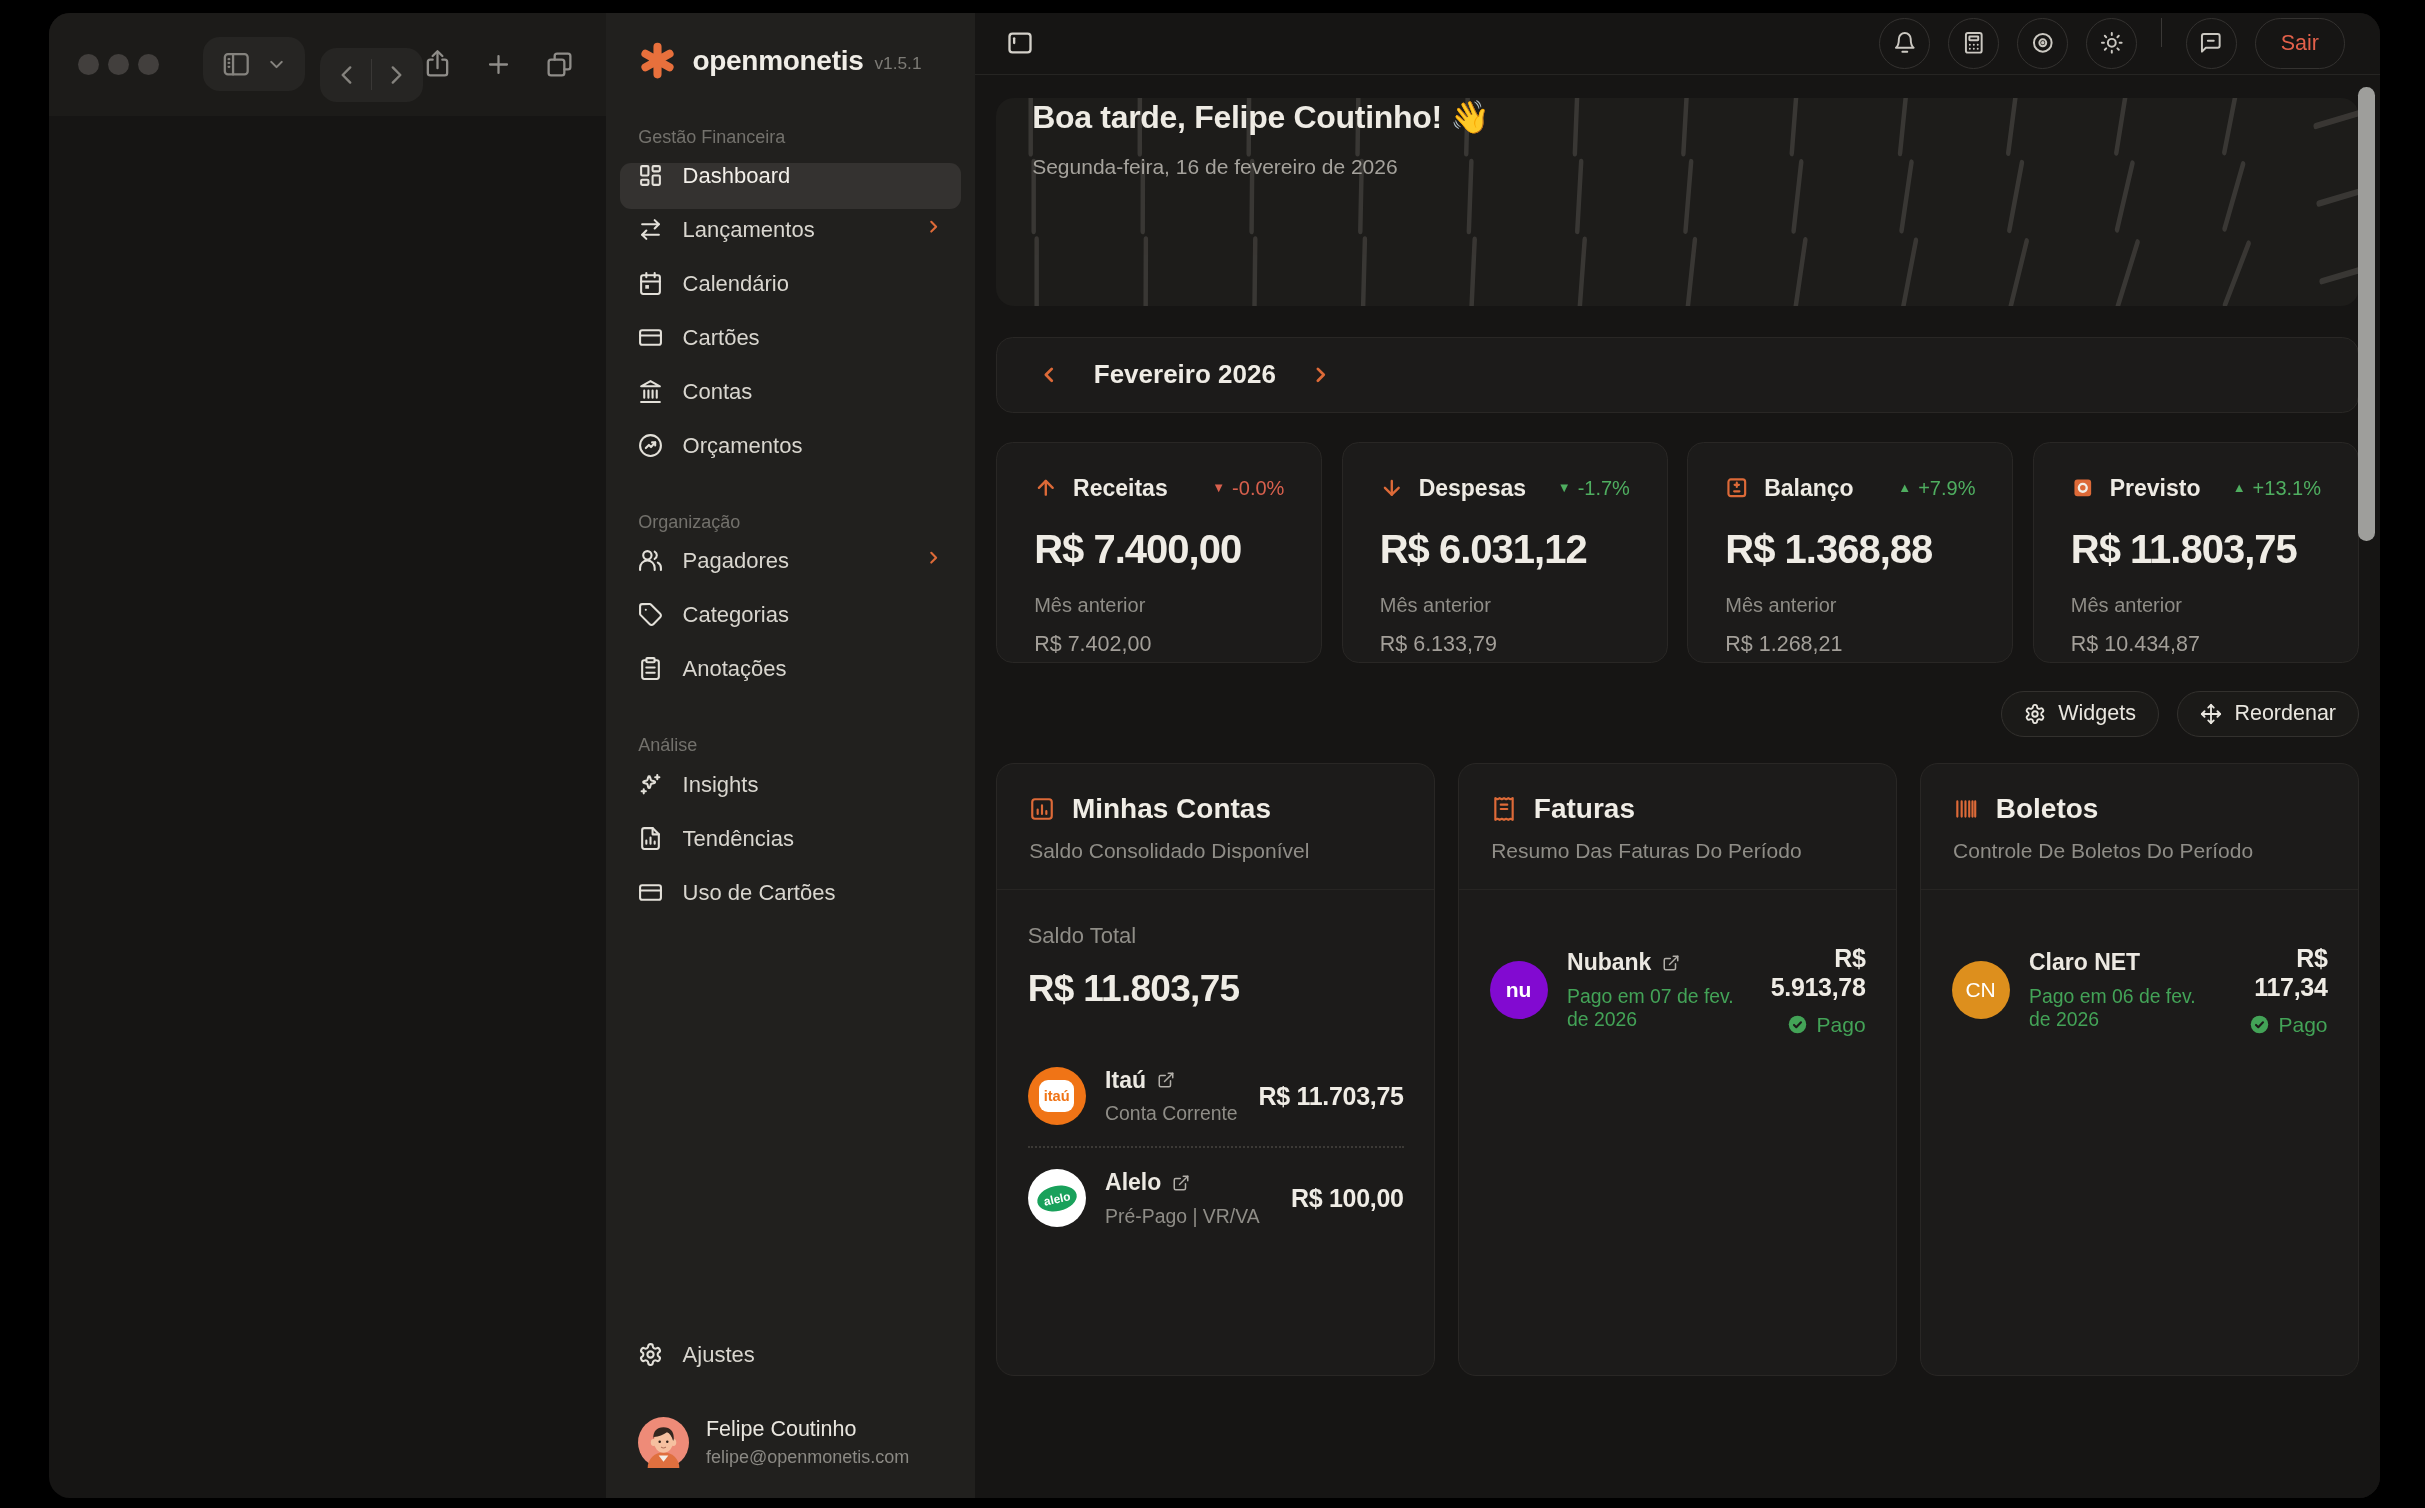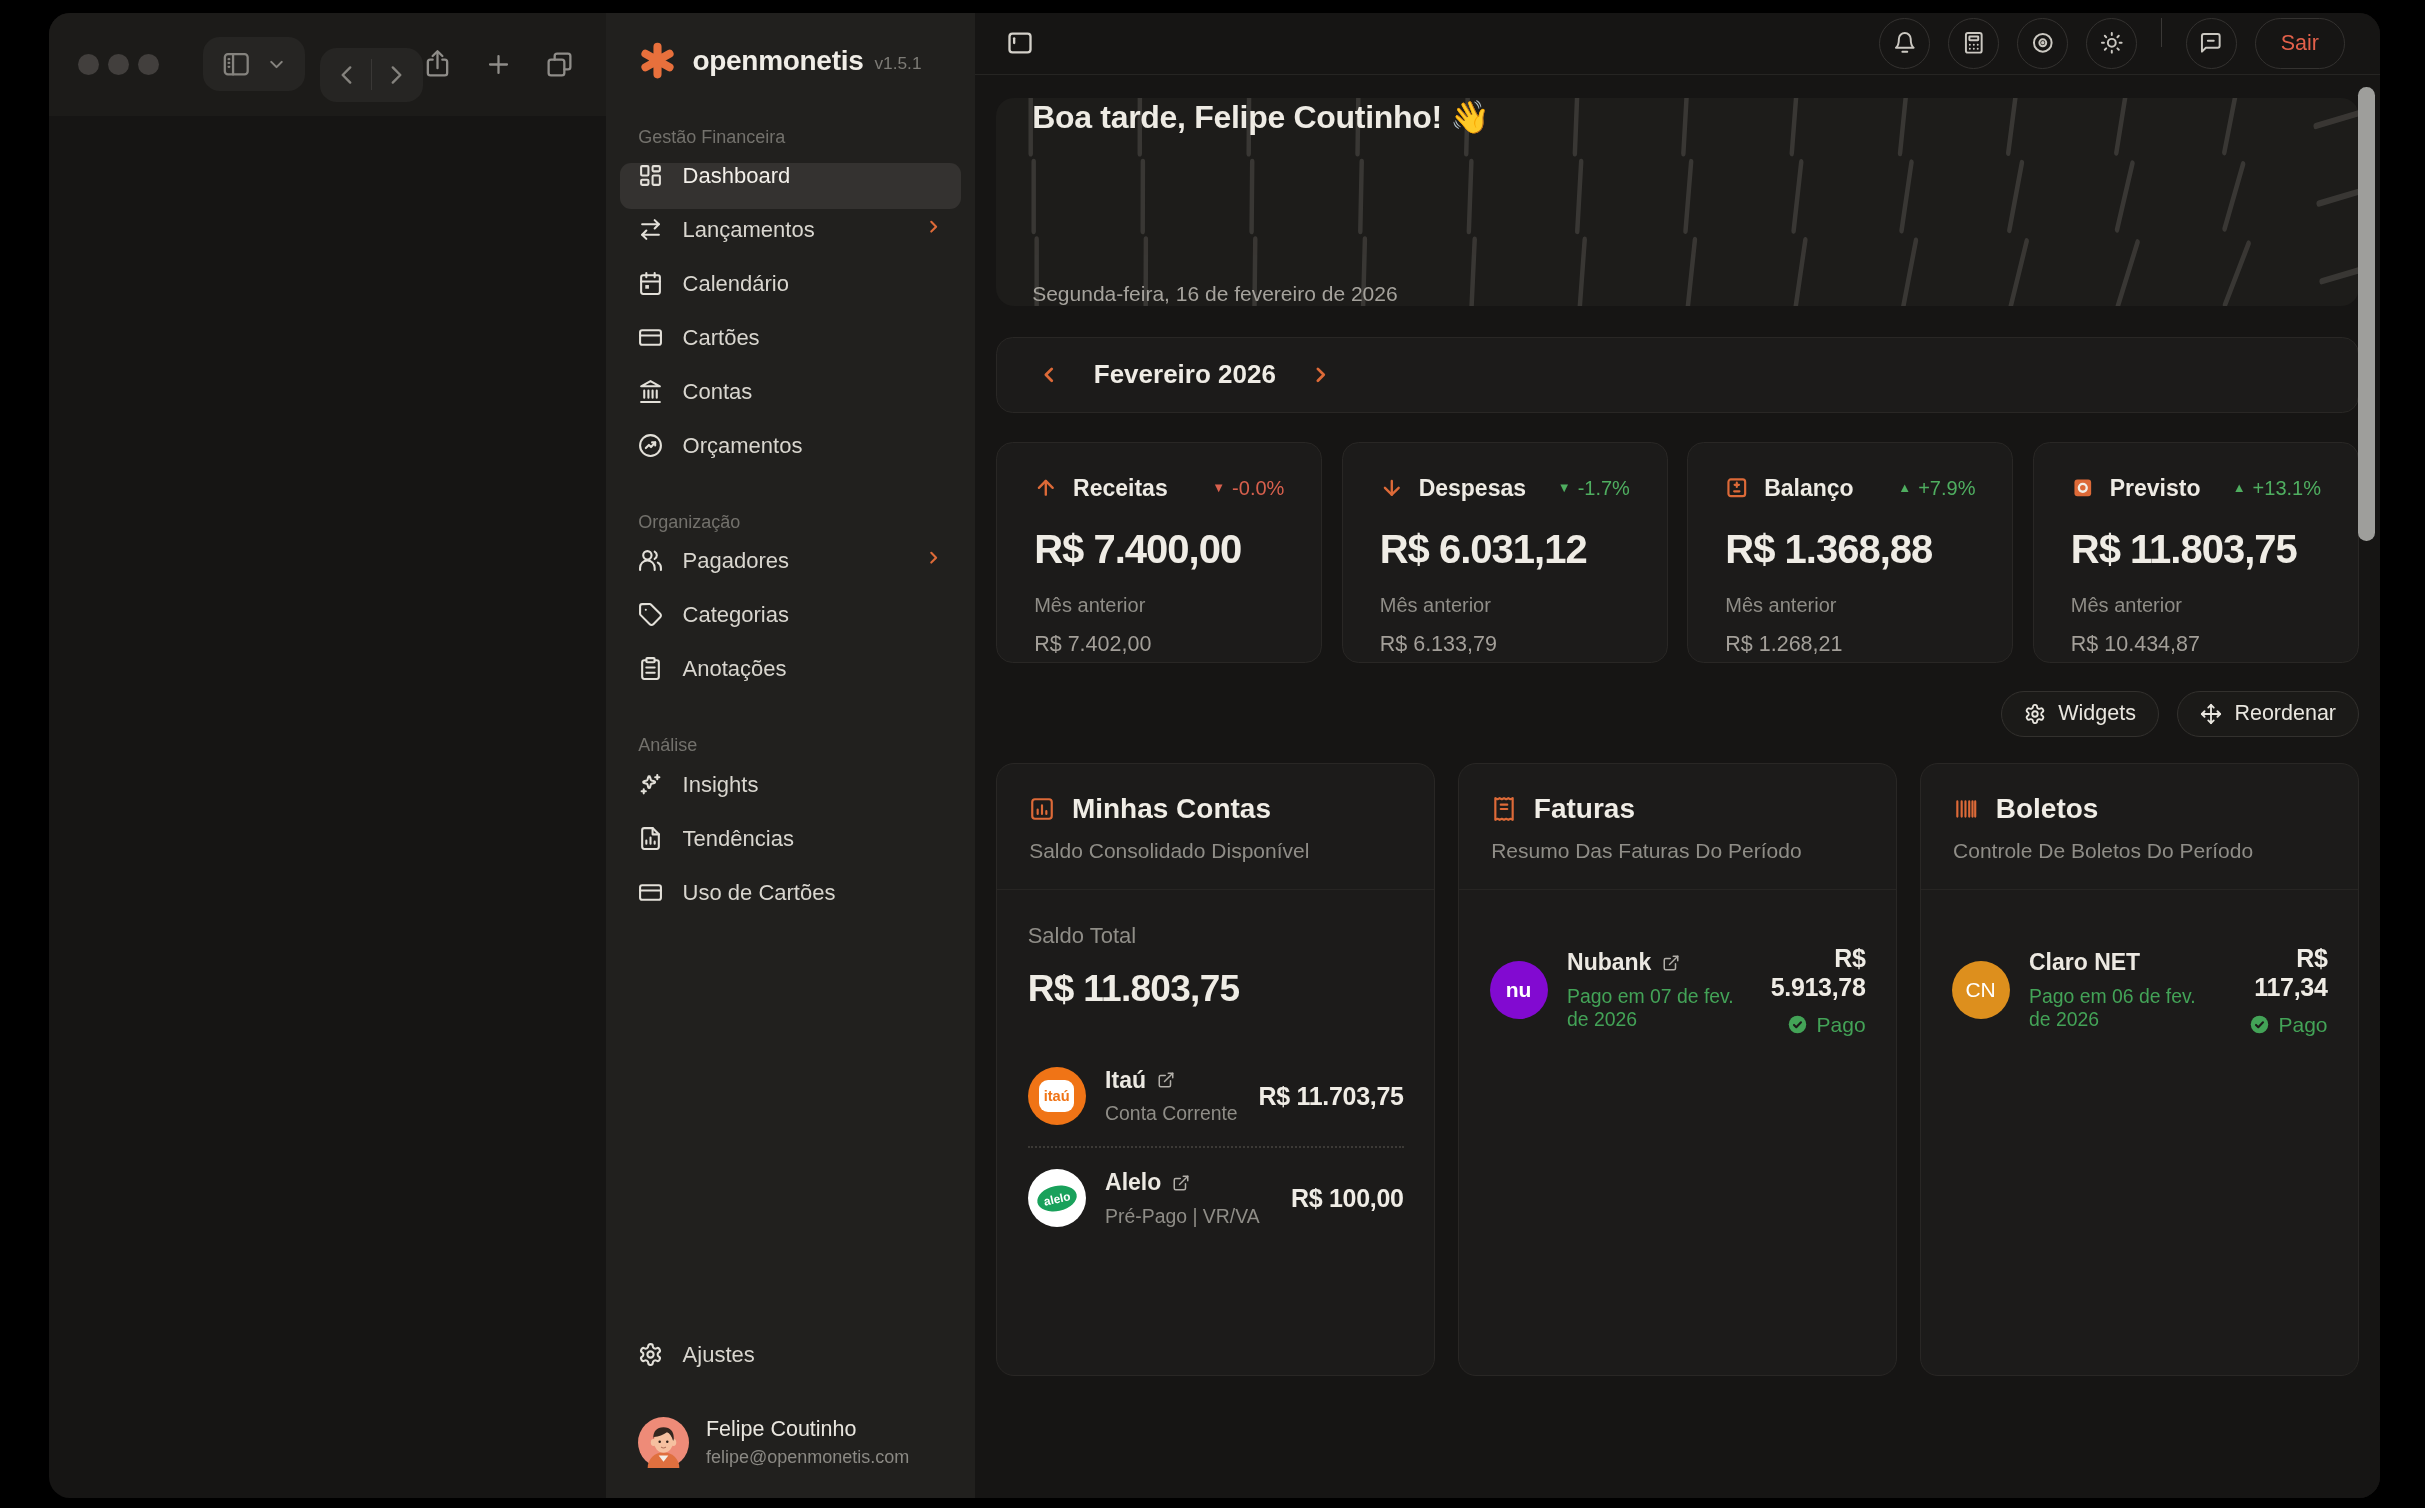--- a/index.html
+++ b/index.html
@@ -47,21 +47,21 @@
   .logout-btn{height:51px;padding:0 25px;border:1.4px solid #343230;border-radius:28px;color:#e2604a;
               font-size:21.5px;display:flex;align-items:center;box-sizing:border-box}
   .content{flex:1;padding:23.6px 21px 0;overflow:hidden}
   
   .tooltip{position:absolute;top:72px;left:1748px;transform:translateX(-50%);background:#f1eee3;color:#21201e;
            font-size:20px;padding:11px 22px;border-radius:16.7px;z-index:10;white-space:nowrap}
   .tooltip::before{content:"";position:absolute;top:-15.3px;left:50%;transform:translateX(-50%);
                    border:9.7px solid transparent;border-bottom:11px solid #f1eee3}
   
   .banner{height:208px;background:#1d1c1a;border-radius:18px;position:relative;overflow:hidden;
-          display:flex;flex-direction:column;justify-content:space-between;padding-left:36px;margin-bottom:30.5px}
+          display:flex;flex-direction:column;justify-content:flex-start;padding-left:36px;margin-bottom:30.5px}
   .banner svg.pat{position:absolute;inset:0;width:100%;height:100%}
   #banner-pattern line{stroke:#504e4a;stroke-width:9;stroke-linecap:round;opacity:.55}
   .banner h1{margin:0;font-size:32px;font-weight:600;color:#eeebe4;letter-spacing:-0.3px;position:relative}
   .banner p{margin:19.4px 0 0;font-size:21px;color:#a5a29c;position:relative}
   
   .month-card{height:76px;background:#1c1b1a;border:1.4px solid #292725;border-radius:16.7px;display:flex;
               align-items:center;padding:0 40px;gap:33px;margin-bottom:29px;box-sizing:border-box}
   .month-chev{color:#dd6a38;display:flex}
   .month-label{font-size:26px;font-weight:700;color:#efece5}
   

